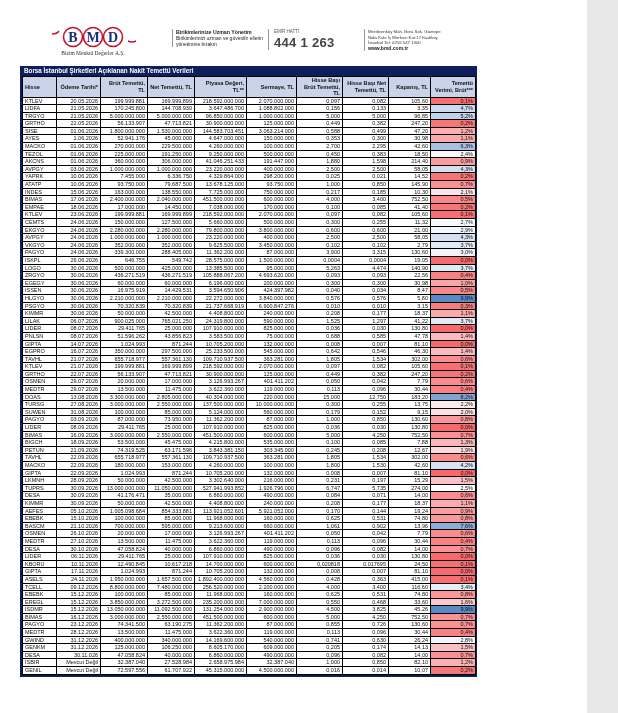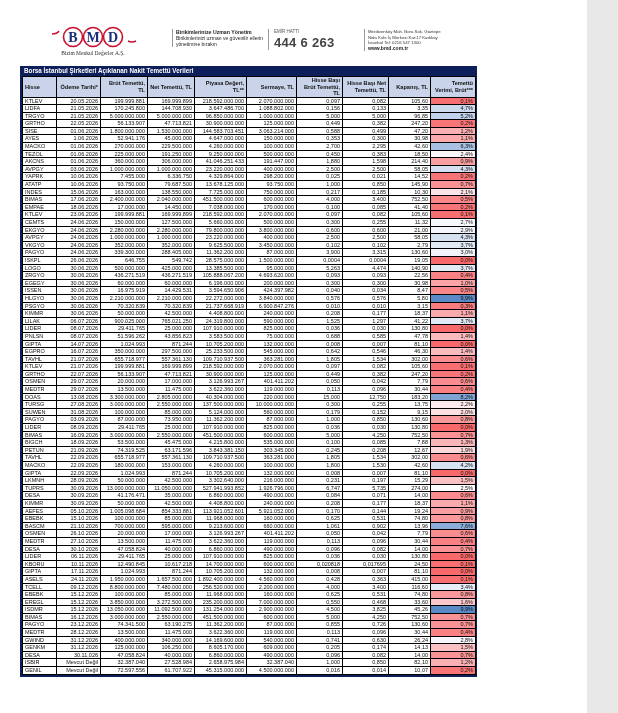--- a/index.html
+++ b/index.html
@@ -43,21 +43,21 @@
         <text x="65" y="17" text-anchor="middle" font-family="Liberation Serif, serif" font-size="14" font-weight="bold" fill="#1b2f7a">D</text>
       </svg>
       <div class="logo-caption">Bizim Menkul Değerler A.Ş.</div>
     </div>
     <div class="slogan">
       <b>Birikimlerinize Uzman Yönetim</b>
       <span>Birikimlerinizi uzman ve güvenilir ellerin yönetimine bırakın</span>
     </div>
     <div class="emir">
       <div class="emir-label">EMİR HATTI</div>
-      <div class="emir-num">444 6 263</div>
+      <div class="emir-num">444 1 263</div>
     </div>
     <div class="address">
       <div>Merdivenköy Mah. Bora Sok. Göztepe</div>
       <div>Nida Kule İş Merkezi Kat:17 Kadıköy</div>
       <div>İstanbul    Tel: 0216 547 1300</div>
       <div class="url">www.bmd.com.tr</div>
     </div>
   </div>
 
   <div class="tablewrap">

